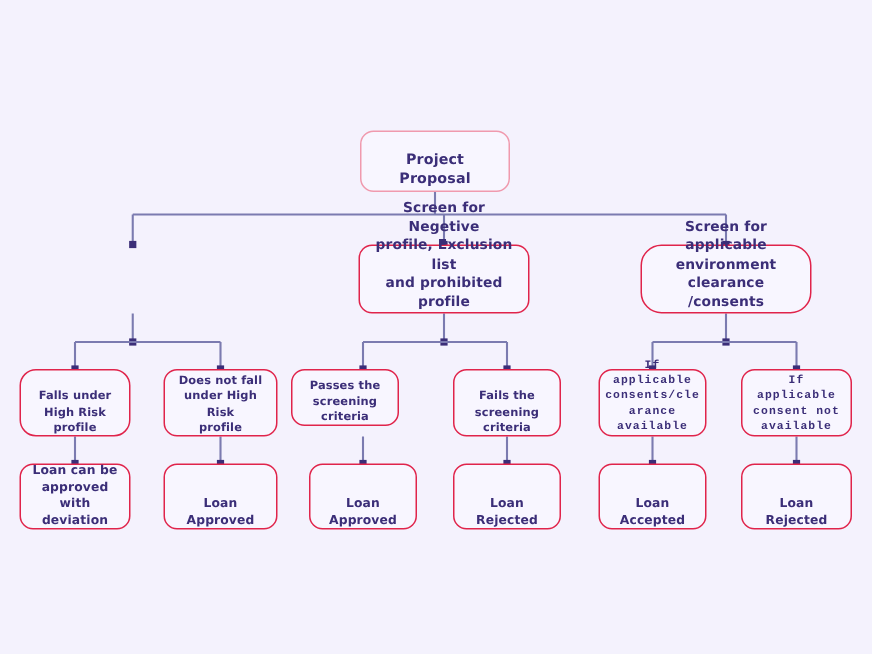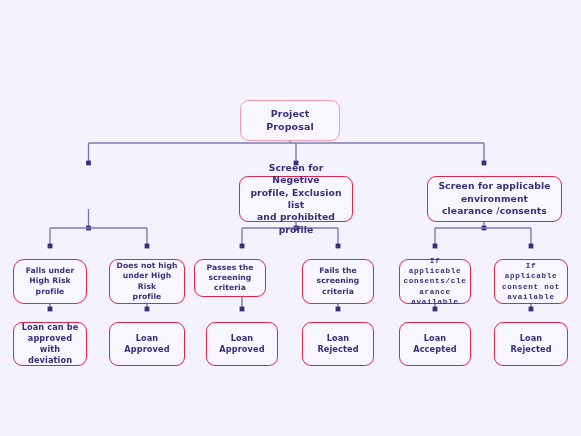--- a/index.html
+++ b/index.html
@@ -27,28 +27,27 @@
     pointer-events: none;
   }
   .node {
     position: absolute;
     box-sizing: border-box;
     border: 1.6px solid #e0244b;
     border-radius: 9px;
     background: #f8f6ff;
     color: #3b2e78;
     display: flex;
-    align-items: center;
+    align-items: flex-end;
     justify-content: center;
     text-align: center;
     line-height: 1.35;
     letter-spacing: 0.1px;
     font-weight: 600;
     z-index: 2;
-    margin-top: 13px;
   }
   .node.root {
     border-color: #f09aae;
     font-size: 9.5px;
   }
   .node.level2 {
     font-size: 9.2px;
   }
   .node.level3 {
     font-size: 7.6px;
@@ -114,32 +113,32 @@
     </svg>
 <div class="node root" style="left: 240px; top: 87px; width: 100px; height: 41px;">
       <span class="label">Project
 Proposal</span>
     </div>
     <div class="node level2" style="left: 239px; top: 163px; width: 114px; height: 46px;">
       <span class="label">Screen for Negetive
 profile, Exclusion list
 and prohibited profile</span>
     </div>
-    <div class="node level2" style="left: 427px; top: 163px; width: 135px; height: 46px;">
+    <div class="node level2" style="left: 427px; top: 163px; width: 114px; height: 46px; border-radius: 14px;">
       <span class="label">Screen for applicable
 environment
 clearance /consents</span>
     </div>
     <div class="node level3" style="left: 13px; top: 246px; width: 74px; height: 45px; border-radius: 11px;">
       <span class="label">Falls under
 High Risk
 profile</span>
     </div>
     <div class="node level3" style="left: 109px; top: 246px; width: 76px; height: 45px;">
-      <span class="label">Does not high
+      <span class="label">Does not fall
 under High Risk
 profile</span>
     </div>
     <div class="node level3" style="left: 194px; top: 246px; width: 72px; height: 38px;">
       <span class="label">Passes the
 screening
 criteria</span>
     </div>
     <div class="node level3" style="left: 302px; top: 246px; width: 72px; height: 45px;">
       <span class="label">Fails the

